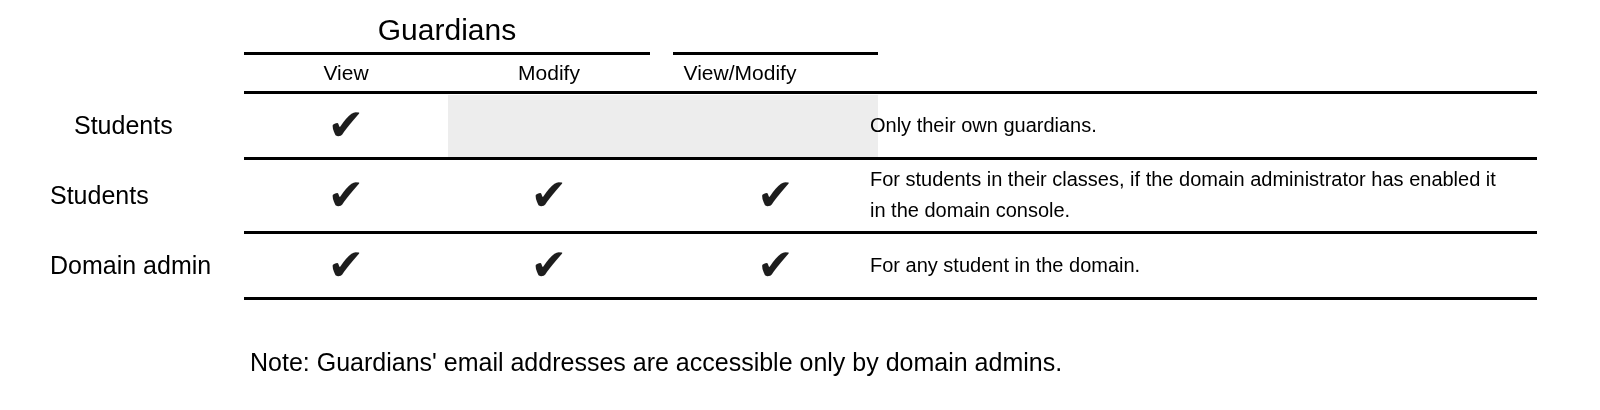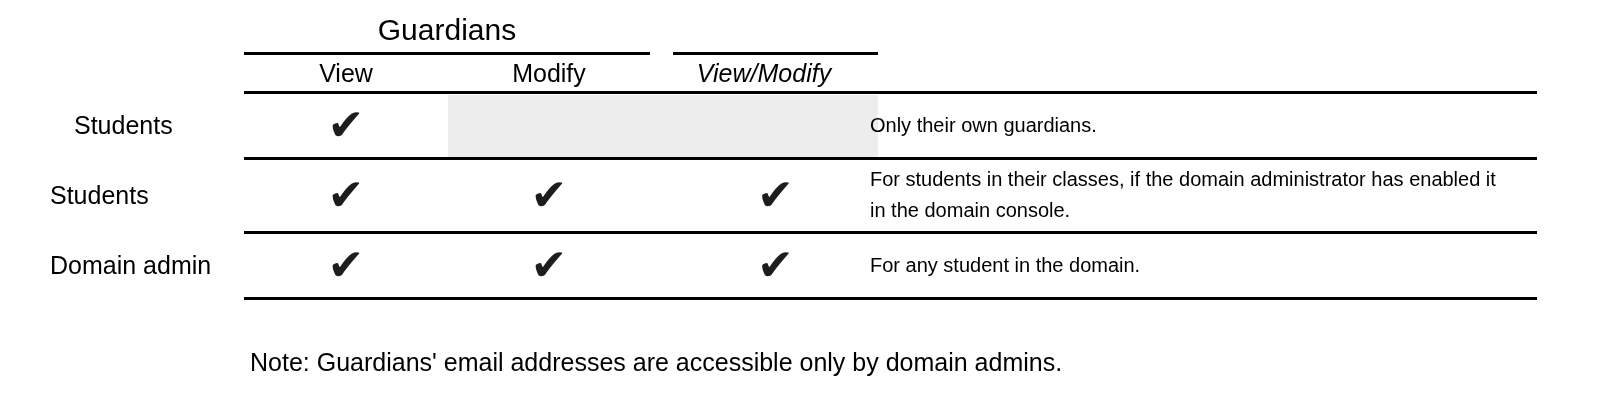--- a/index.html
+++ b/index.html
@@ -41,21 +41,21 @@
     height: 3px;
     background: #000000;
   }
   .sub-header {
     position: absolute;
     top: 57px;
     height: 32px;
     display: flex;
     align-items: center;
     justify-content: center;
-    font-size: 25px;
+    font-size: 21px;
     color: #000000;
   }
   .hline {
     position: absolute;
     left: 244px;
     width: 1293px;
     height: 3px;
     background: #000000;
   }
   .disabled-cell {
@@ -100,21 +100,21 @@
 
 <div class="screen">
 
   <div class="group-header" style="left:244px;width:406px;">Guardians</div>
 
   <div class="group-underline" style="left:244px;width:406px;"></div>
   <div class="group-underline" style="left:673px;width:205px;"></div>
 
   <div class="sub-header" style="left:244px;width:204px;">View</div>
   <div class="sub-header" style="left:448px;width:202px;">Modify</div>
-  <div class="sub-header" style="left:650px;width:228px;font-style:italic;">View/Modify</div>
+  <div class="sub-header" style="left:626px;width:228px;">View/Modify</div>
 
   <div class="hline" style="top:91px;"></div>
   <div class="hline" style="top:157px;"></div>
   <div class="hline" style="top:231px;"></div>
   <div class="hline" style="top:297px;"></div>
 
   <div class="disabled-cell"></div>
 
   <div class="row-label" style="top:92px;height:66px;margin-left:24px;">Students</div>
   <div class="row-label" style="top:158px;height:74px;">Students</div>

